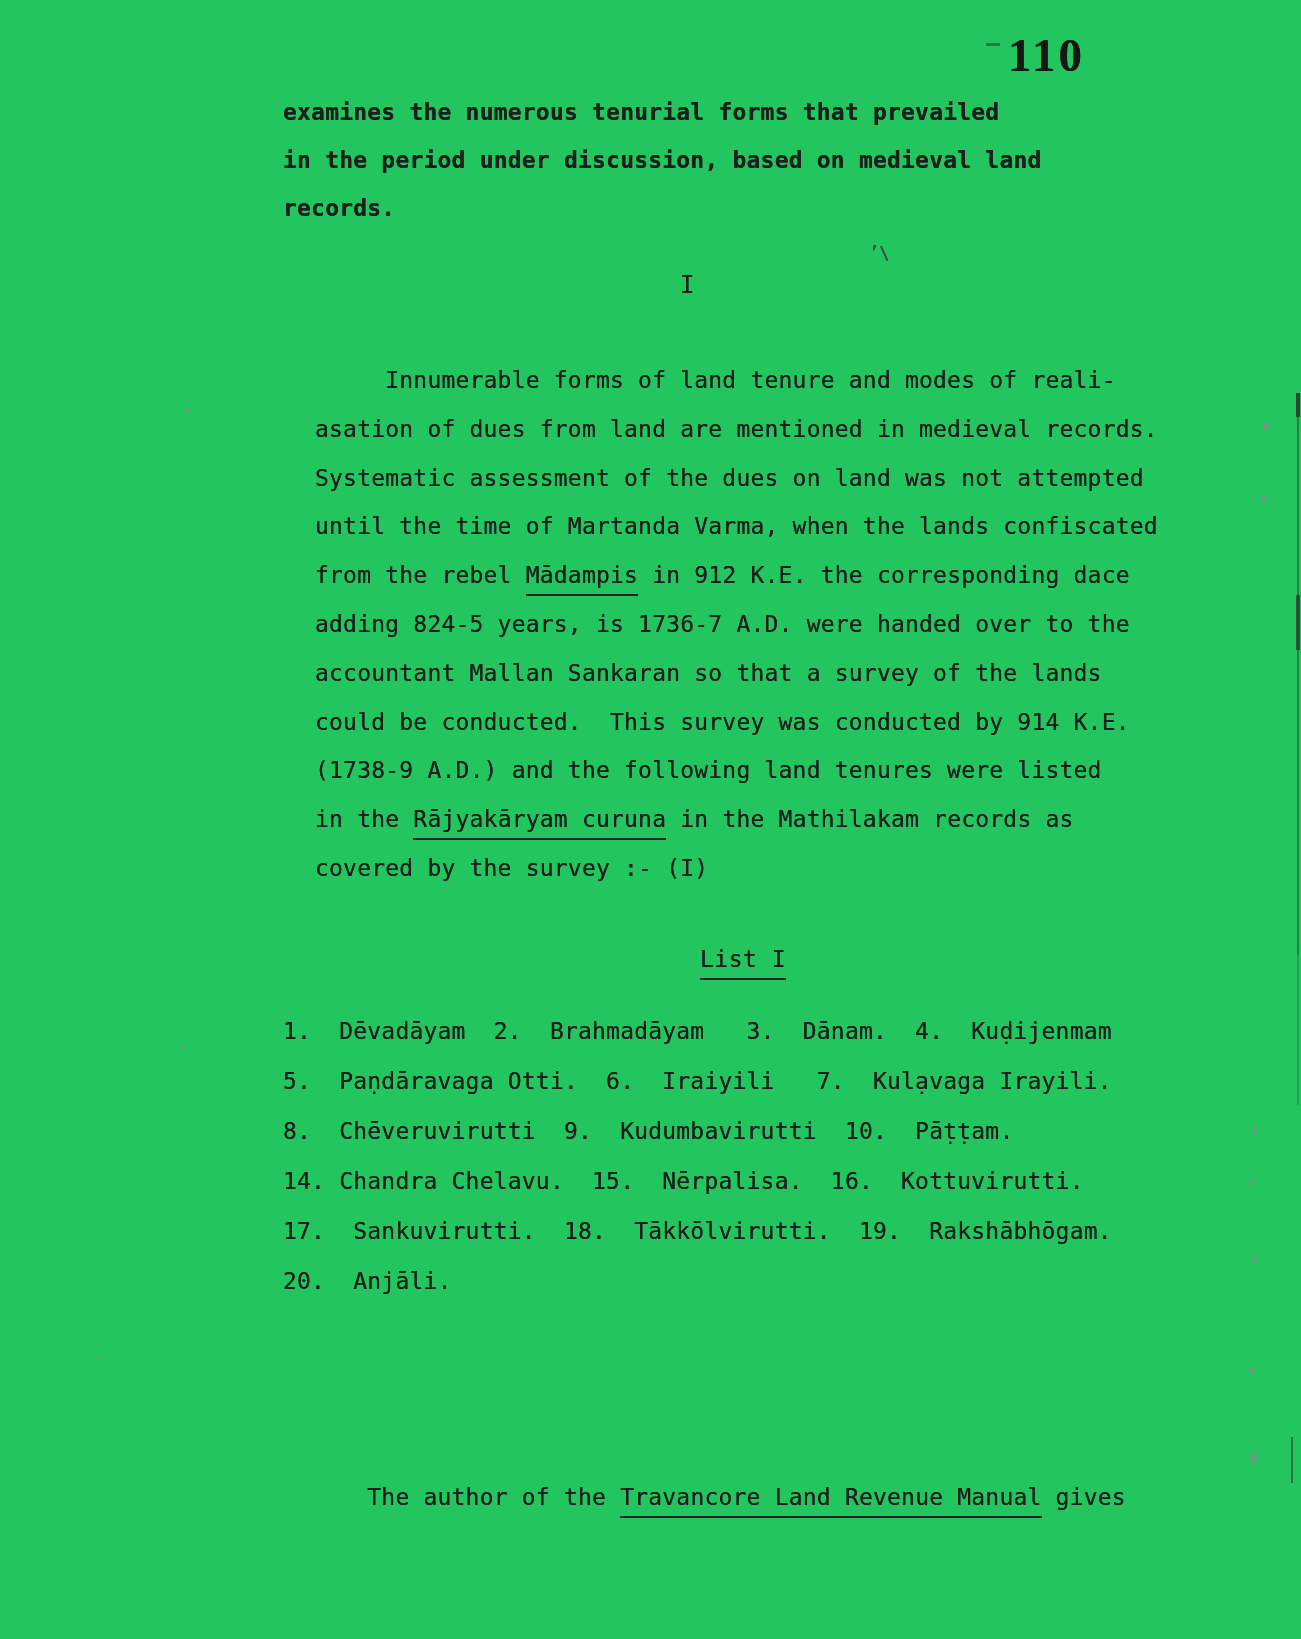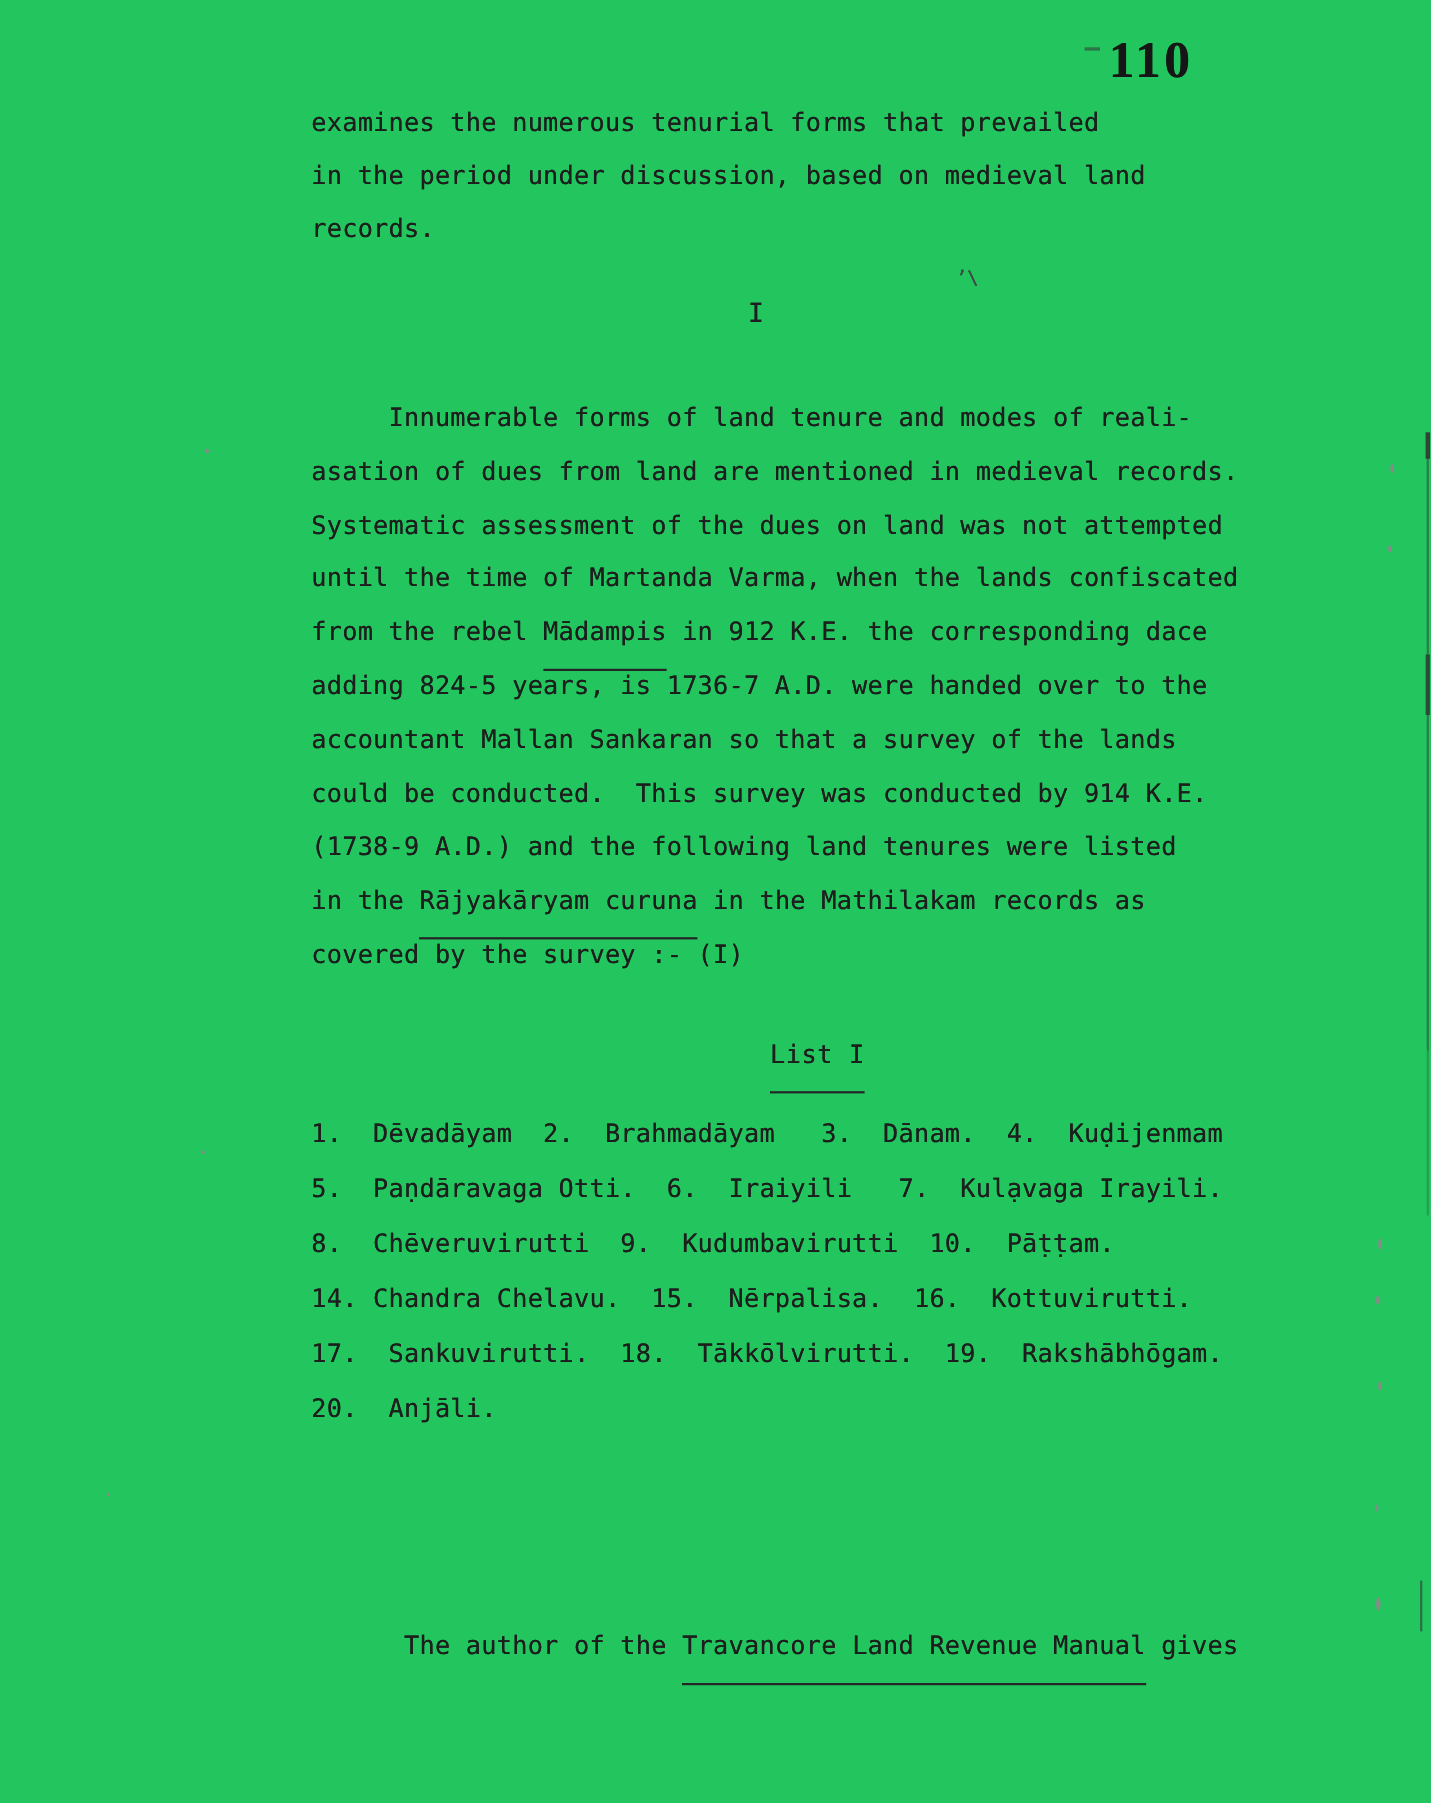--- a/index.html
+++ b/index.html
@@ -23,46 +23,46 @@
     line-height: 1;
     letter-spacing: 3px;
     color: #161616;
   }
   .block { position: absolute; left: 283px; }
   .line {
     white-space: pre;
     font-size: 23px;
     letter-spacing: 0.2px;
   }
-  .intro { top: 88px; }
+  .intro { top: 88px; font-weight: bold; }
   .intro .line { line-height: 48px; }
   .section-marker {
     position: absolute;
     left: 680px;
     top: 271px;
     font-size: 24px;
     letter-spacing: 0.2px;
   }
   .para { top: 356px; }
-  .para .line { line-height: 48.8px; }
+  .para .line { line-height: 48.8px; margin-left: 32px; }
   .list-heading {
     position: absolute;
     left: 700px;
     top: 946px;
     font-size: 23px;
     letter-spacing: 0.5px;
     white-space: pre;
   }
   .listblock { top: 1006px; }
   .listblock .line { line-height: 50px; }
   .closing { top: 1473px; }
   .closing .line { line-height: 48px; }
   .u {
     border-bottom: 2px solid #252525;
-    padding-bottom: 20px;
+    padding-bottom: 6px;
   }
   
   .art { position: absolute; background: #333; }
   .speck { position: absolute; background: #8a8a8a; border-radius: 50%; }
   .tick {
     position: absolute;
     font-size: 17px;
     color: #4a4a4a;
     font-family: "DejaVu Sans Mono", monospace;
     white-space: pre;

